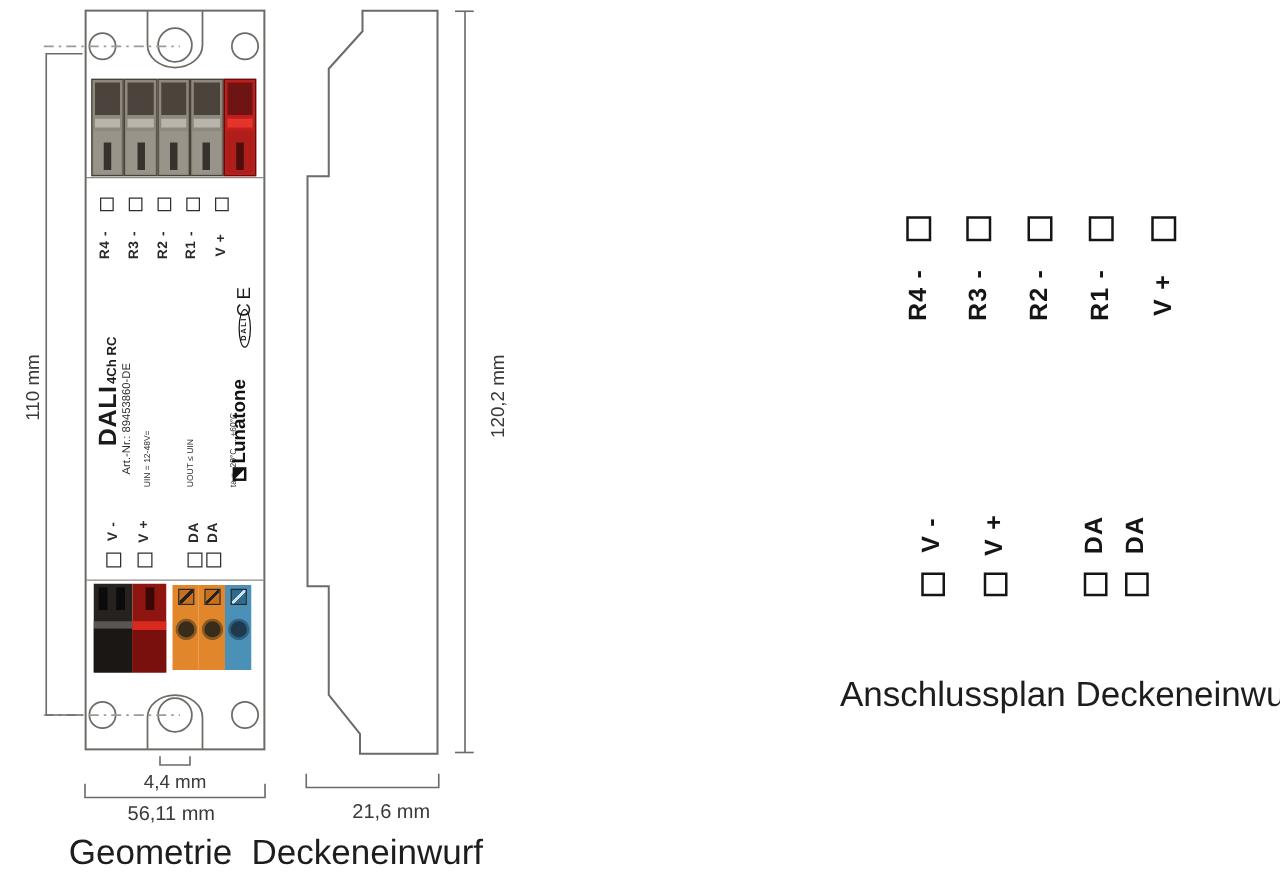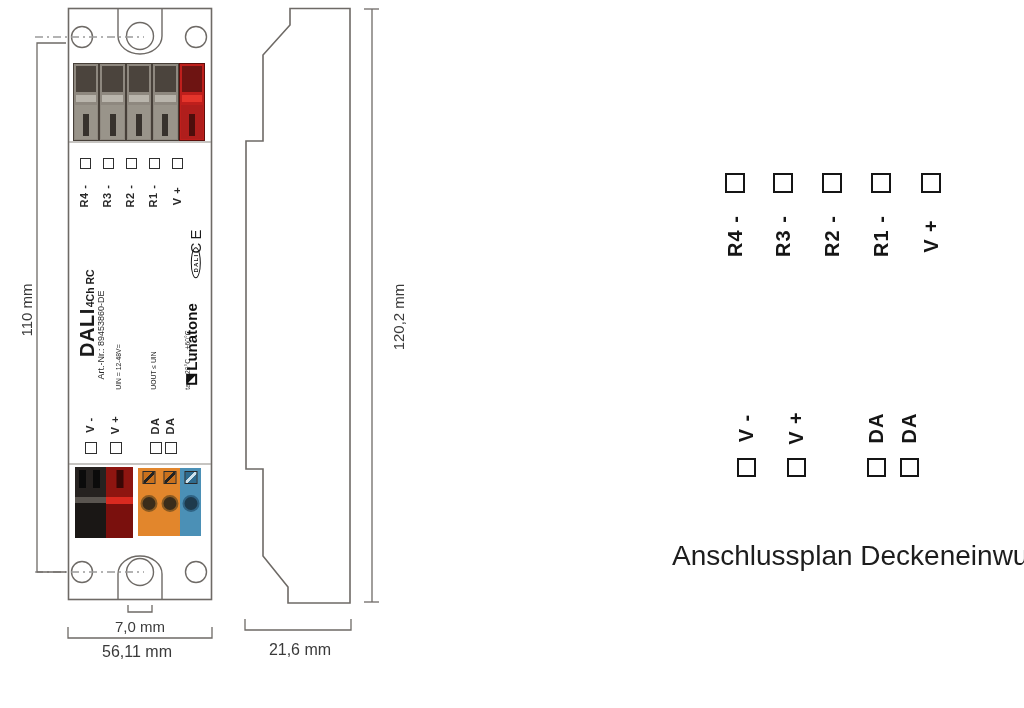--- a/index.html
+++ b/index.html
@@ -202,24 +202,25 @@
   <span class="rot dev-lbl" style="left:116px;top:425px">V +</span>
   <span class="rot dev-lbl" style="left:156px;top:426px">DA</span>
   <span class="rot dev-lbl" style="left:171px;top:426px">DA</span>
   <div class="dsq b" style="left:85px;top:442px"></div>
   <div class="dsq b" style="left:110px;top:442px"></div>
   <div class="dsq b" style="left:150px;top:442px"></div>
   <div class="dsq b" style="left:165px;top:442px"></div>
 
   <span class="rot dim" style="left:27px;top:310px">110 mm</span>
   <span class="rot dim" style="left:399px;top:317px">120,2 mm</span>
-  <span class="ctr dim" style="left:140px;top:626px">7,0 mm</span>
+  <span class="ctr dim" style="left:140px;top:626px">4,4 mm</span>
   <span class="ctr dim2" style="left:137px;top:652px">56,11 mm</span>
-  <span class="ctr dim2" style="left:300px;top:650px">21,6 mm</span>
-
+  <span class="ctr dim2" style="left:313px;top:650px">21,6 mm</span>
+
+  <span class="caption" style="left:55px;top:666px">Geometrie  Deckeneinwurf</span>
   <span class="caption" style="left:672px;top:540px">Anschlussplan Deckeneinwurf</span>
 
   <div class="psq" style="left:725px;top:173px"></div>
   <div class="psq" style="left:773px;top:173px"></div>
   <div class="psq" style="left:822px;top:173px"></div>
   <div class="psq" style="left:871px;top:173px"></div>
   <div class="psq" style="left:921px;top:173px"></div>
   <span class="rot plan-lbl" style="left:735px;top:236px">R4 -</span>
   <span class="rot plan-lbl" style="left:783px;top:236px">R3 -</span>
   <span class="rot plan-lbl" style="left:832px;top:236px">R2 -</span>

